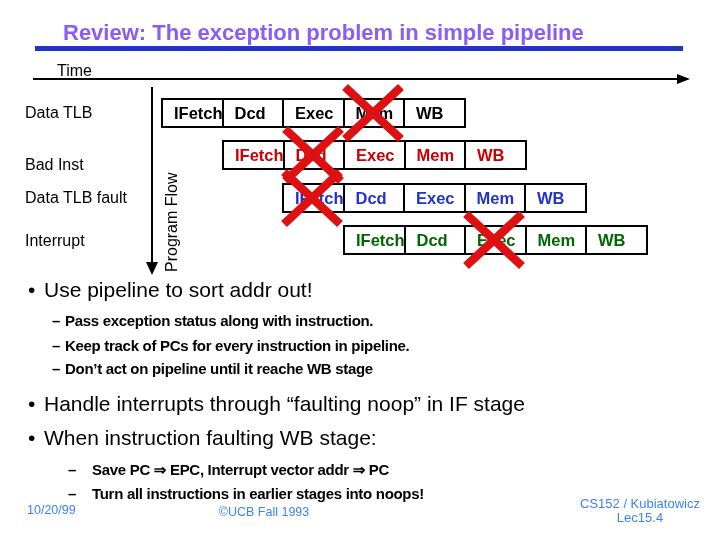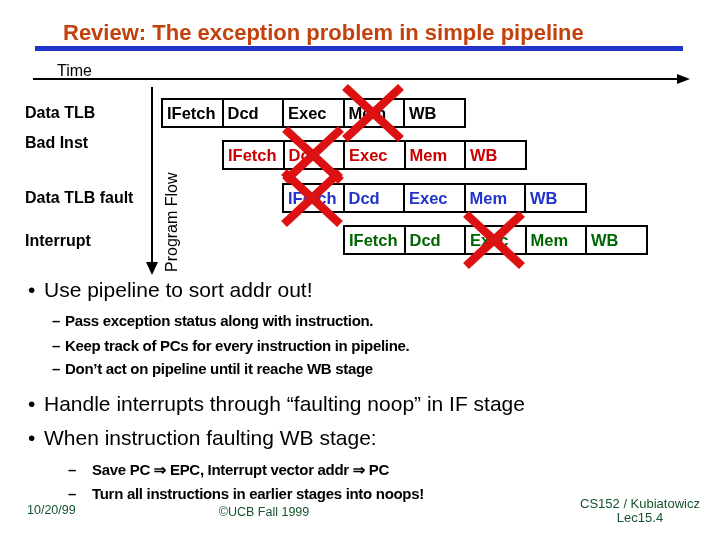--- a/index.html
+++ b/index.html
@@ -2,54 +2,54 @@
 <html><head>
 <meta charset="utf-8">
 <style>
   html,body{margin:0;padding:0;background:#888;}
   .slide{
     position:relative; width:720px; height:540px; background:#ffffff;
     font-family:"Liberation Sans", sans-serif; color:#000; overflow:hidden;
     margin:0 auto;
   }
   
-  .title{position:absolute; left:63px; top:20px; font-size:22px; font-weight:bold; color:#c2410c; white-space:nowrap;}
+  .title{position:absolute; left:63px; top:20px; font-size:22px; font-weight:bold; color:#8b5cf6; white-space:nowrap;}
   .title-rule{position:absolute; left:35px; top:46px; width:648px; height:5px; background:#2135cc;}
   
   .time-label{position:absolute; left:57px; top:62px; font-size:16px;}
   .time-line{position:absolute; left:33px; top:78px; width:646px; height:2px; background:#000;}
   .time-head{position:absolute; left:677px; top:74px; width:0; height:0;
     border-left:13px solid #000; border-top:5px solid transparent; border-bottom:5px solid transparent;}
   
   .pf-line{position:absolute; left:151px; top:87px; width:2px; height:175px; background:#000;}
   .pf-head{position:absolute; left:146px; top:262px; width:0; height:0;
     border-top:13px solid #000; border-left:6px solid transparent; border-right:6px solid transparent;}
   .pf-label{position:absolute; left:163px; top:272px; transform-origin:0 0; transform:rotate(-90deg);
     font-size:16px; white-space:nowrap;}
   
-  .rlabel{position:absolute; left:25px; font-size:16px; white-space:nowrap;font-weight:bold;}
+  .rlabel{position:absolute; left:25px; font-size:16px; white-space:nowrap;}
   
   .prow{position:absolute; display:flex; z-index:1;}
   .pcell{box-sizing:border-box; width:62.5px; height:30px; margin-left:-2px; border:2px solid #000;
-    background:#fff; font-size:16.5px; font-weight:bold; line-height:26px; padding-left:4px; white-space:nowrap;}
+    background:#fff; font-size:16.5px; font-weight:bold; line-height:26px; padding-left:11px; white-space:nowrap;}
   .pcell:first-child{margin-left:0;}
   .c-black{color:#000000;} .c-red{color:#cc0000;} .c-blue{color:#2233cc;} .c-green{color:#006600;}
   
   .cross{position:absolute; z-index:3; overflow:visible;}
   .cross line{stroke:#dd1111; stroke-width:8.5; stroke-linecap:butt;}
   
   .bullet{position:absolute; display:flex; white-space:nowrap;}
   .l1{left:28px; font-size:21px;}
   .l1 .bm{display:inline-block; width:16px;}
   .l2{left:52px; font-size:15px; font-weight:bold; letter-spacing:-0.3px;}
   .l2 .bm{display:inline-block; width:13px;}
   .l3{left:68px; font-size:15px; font-weight:bold; letter-spacing:-0.3px;}
   .l3 .bm{display:inline-block; width:24px;}
   
-  .footer{position:absolute; color:#14532d; font-size:12.5px;}
+  .footer{position:absolute; color:#3b82f6; font-size:12.5px;}
   .f-date{left:27px; top:503px;}
   .f-copy{left:164px; top:505px; width:200px; text-align:center;}
   .f-course{left:555px; top:497px; width:170px; text-align:center; font-size:13px; line-height:14px;}
 </style>
 </head>
 <body>
 
 <div class="slide">
 
   <div class="title">Review: The exception problem in simple pipeline</div>
@@ -57,21 +57,21 @@
 
   <div class="time-label">Time</div>
   <div class="time-line"></div>
   <div class="time-head"></div>
 
   <div class="pf-line"></div>
   <div class="pf-head"></div>
   <div class="pf-label">Program Flow</div>
 
   <div class="rlabel" style="top:104px">Data TLB</div>
-  <div class="rlabel" style="top:134px">Bad Inst</div>
+  <div class="rlabel" style="top:156px">Bad Inst</div>
   <div class="rlabel" style="top:189px">Data TLB fault</div>
   <div class="rlabel" style="top:232px">Interrupt</div>
 
   <div class="prow c-black" style="left:161px;top:98px">
     <div class="pcell">IFetch</div>
     <div class="pcell">Dcd</div>
     <div class="pcell">Exec</div>
     <div class="pcell">Mem</div>
     <div class="pcell">WB</div>
   </div>
@@ -146,19 +146,19 @@
   <div class="bullet l3" style="top:461px">
     <span class="bm">–</span>
     <span>Save PC ⇒ EPC, Interrupt vector addr ⇒ PC</span>
   </div>
   <div class="bullet l3" style="top:485px">
     <span class="bm">–</span>
     <span>Turn all instructions in earlier stages into noops!</span>
   </div>
 
   <div class="footer f-date">10/20/99</div>
-  <div class="footer f-copy">©UCB Fall 1999</div>
+  <div class="footer f-copy">©UCB Fall 1993</div>
   <div class="footer f-course">
     <div>CS152 / Kubiatowicz</div>
     <div>Lec15.4</div>
   </div>
 
 </div>
 
 </body></html>

